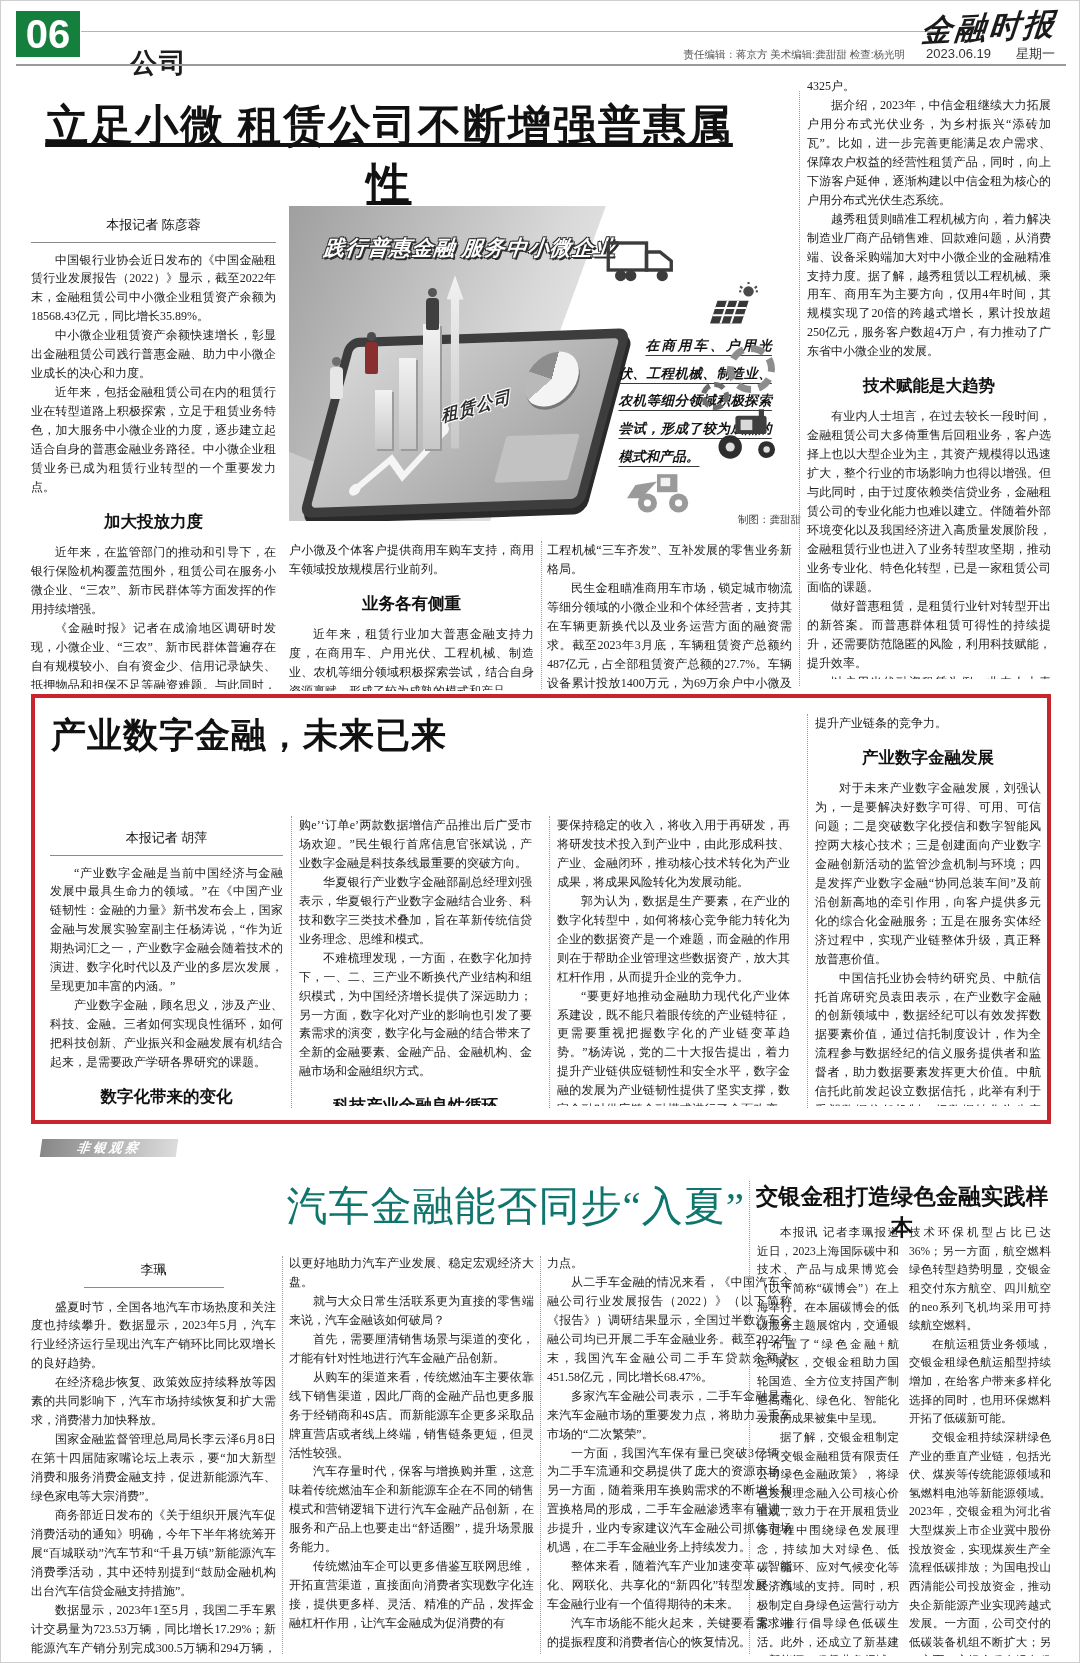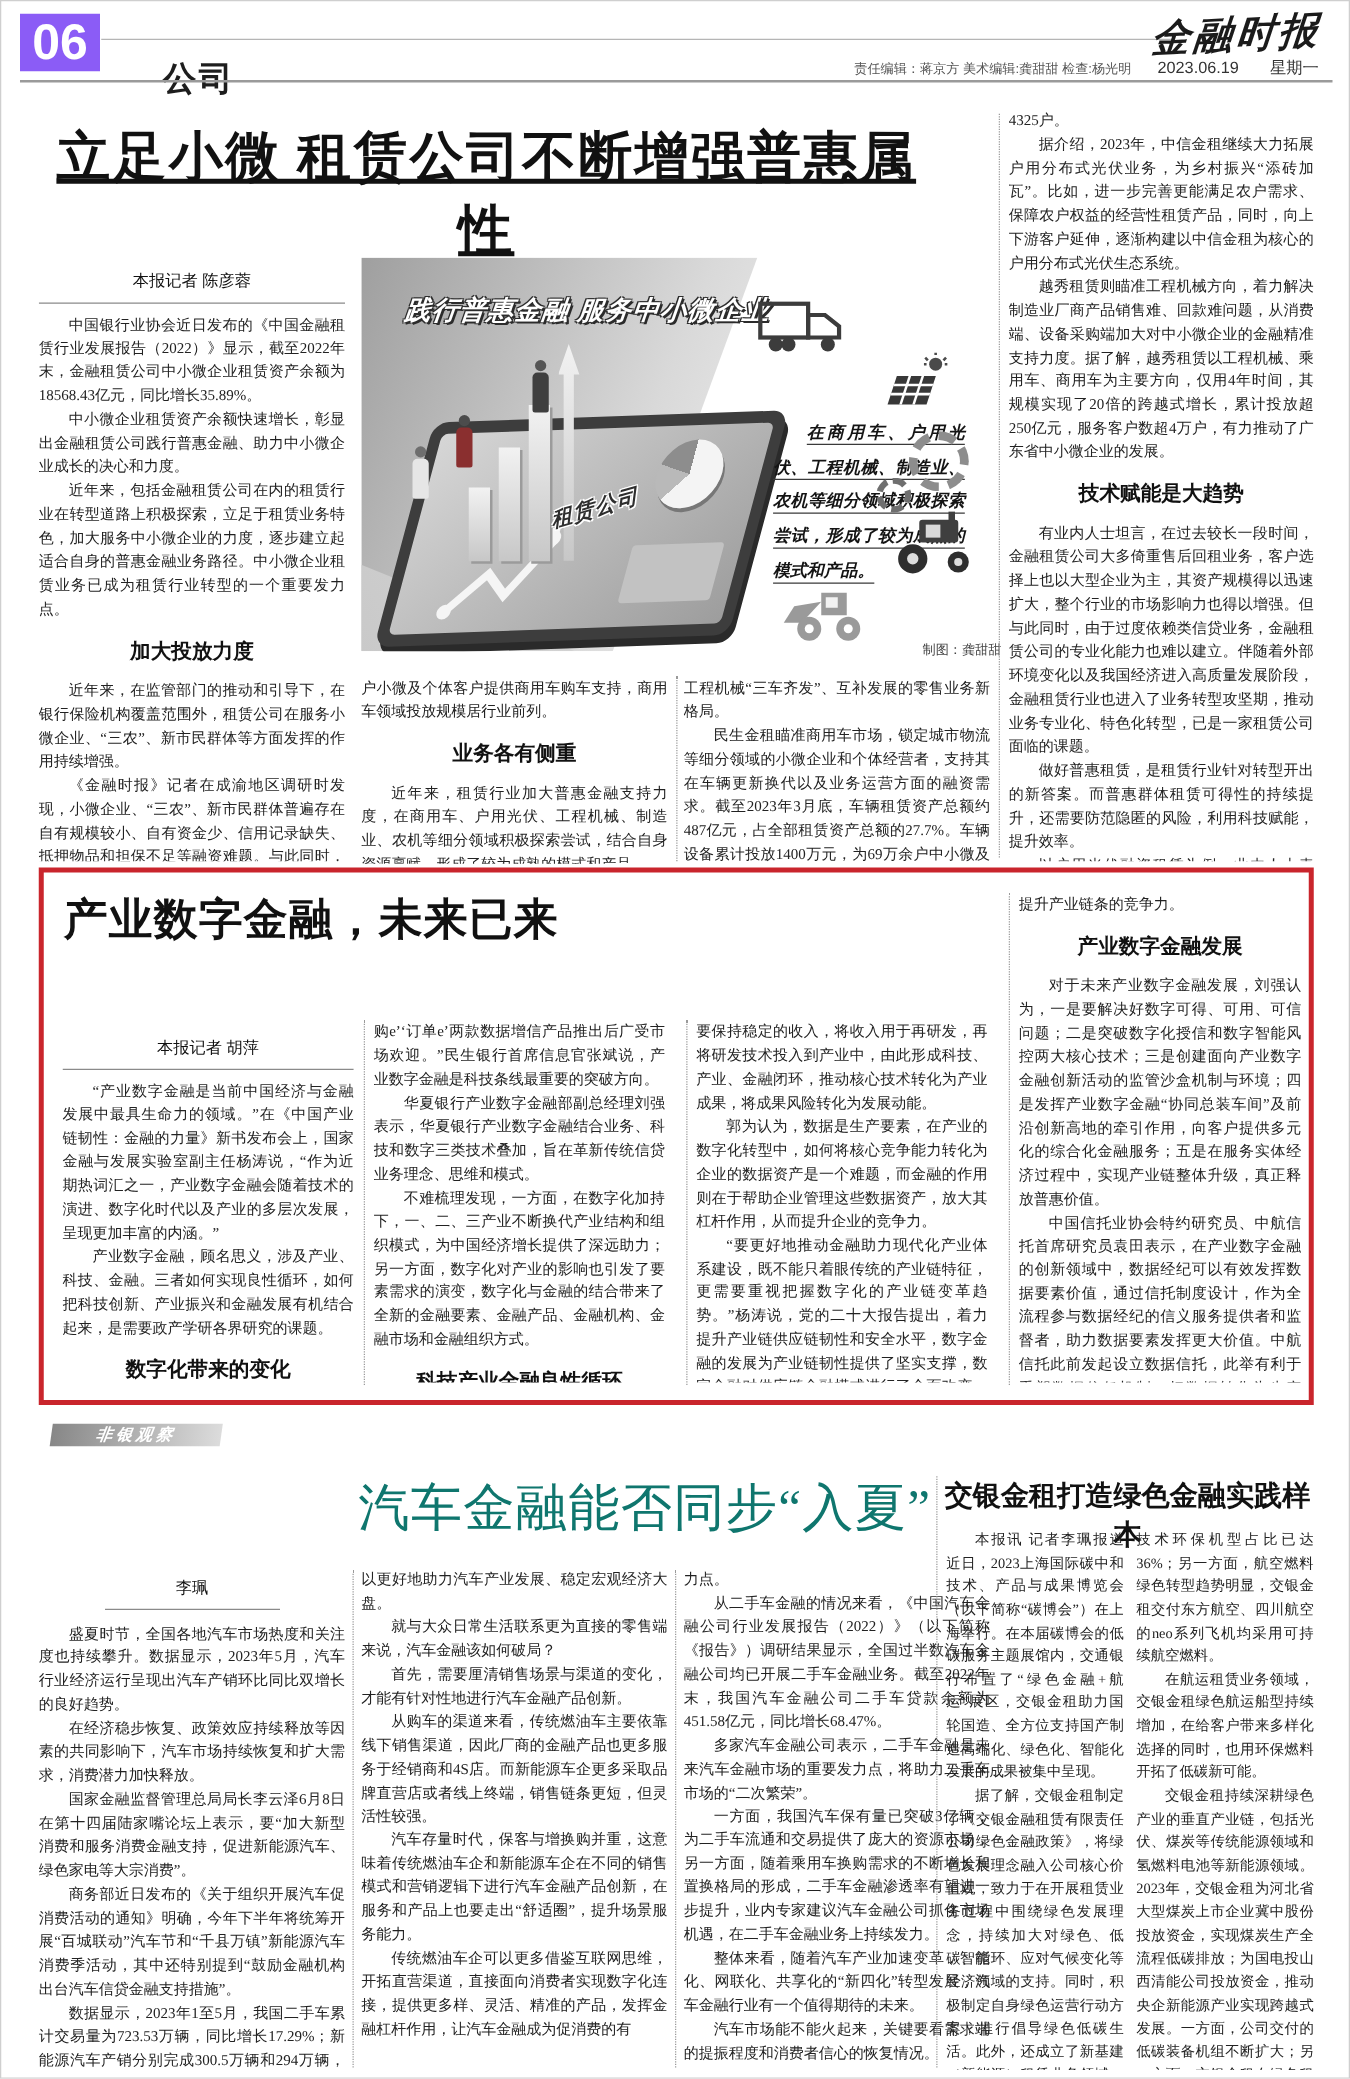--- a/index.html
+++ b/index.html
@@ -29,21 +29,21 @@
         text-align:center;text-indent:0;margin:11px 0 9px;color:#111;}
   .byline{font-family:"Liberation Sans",sans-serif;font-size:13px;text-align:center;
         border-bottom:1px solid #8a8a8a;padding-bottom:6px;margin-bottom:8px;color:#111;}
   .dotted-rule{position:absolute;width:0;border-left:1px dotted #9a9a9a;}
   
   .h-top{position:absolute;left:30px;top:96px;width:716px;margin:0;font-size:43px;font-weight:900;
         text-align:center;letter-spacing:2px;color:#111;text-decoration:underline;}
   .c-ts1{left:30px;top:214px;width:245px;height:474px;}
   .c-ts2{left:288px;top:540px;width:245px;height:150px;}
   .c-ts3{left:546px;top:540px;width:245px;height:150px;}
-  .c-ts4{left:806px;top:86px;width:244px;height:602px;}
+  .c-ts4{left:806px;top:76px;width:244px;height:602px;}
   
   .illo{position:absolute;left:288px;top:205px;width:503px;height:315px;margin:0;background:#fff;overflow:hidden;}
   .illo-grad{position:absolute;inset:0;background:linear-gradient(112deg,#9f9f9f 0%,#d9d9d9 45%,#efefef 70%);
         clip-path:polygon(0 0,63% 0,40% 100%,0 100%);}
   .illo-grad2{position:absolute;inset:0;background:linear-gradient(60deg,#c9c9c9,#eeeeee);
         clip-path:polygon(0 78%,34% 100%,0 100%);}
   .illo-slogan{position:absolute;left:5%;top:9%;width:62%;text-align:center;font-weight:900;font-style:italic;
         font-size:21px;color:#fff;letter-spacing:1px;transform:skewX(-6deg);
         text-shadow:-1px -1px 0 #2c2c2c,1px -1px 0 #2c2c2c,-1px 1px 0 #2c2c2c,1px 1px 0 #2c2c2c,2px 2px 0 #2c2c2c;}
   .illo-tablet{position:absolute;left:7%;top:42%;width:56%;height:54%;background:#3d3d3d;border-radius:12px;
@@ -97,21 +97,21 @@
   .h-green{position:absolute;left:752px;top:1180px;width:298px;margin:0;font-size:22.5px;font-weight:900;
         text-align:center;color:#111;}
   .g1{left:756px;top:1222px;width:142px;height:433px;font-size:11.5px;line-height:1.62;}
   .g2{left:908px;top:1222px;width:142px;height:433px;font-size:11.5px;line-height:1.62;}
 </style>
 </head>
 <body>
 
 <div class="page">
 
-  <div class="pagenum-box" style="background: #8b5cf6;">
+  <div class="pagenum-box" style="background: #15803d;">
     <span>06</span>
   </div>
   <div class="section-title">公司</div>
   <div class="rule-a"></div>
   <div class="masthead">金融时报</div>
   <div class="credits">
     <span>责任编辑：蒋京方 美术编辑:龚甜甜 检查:杨光明</span>
     <span class="date">2023.06.19</span>
     <span class="weekday">星期一</span>
   </div>

